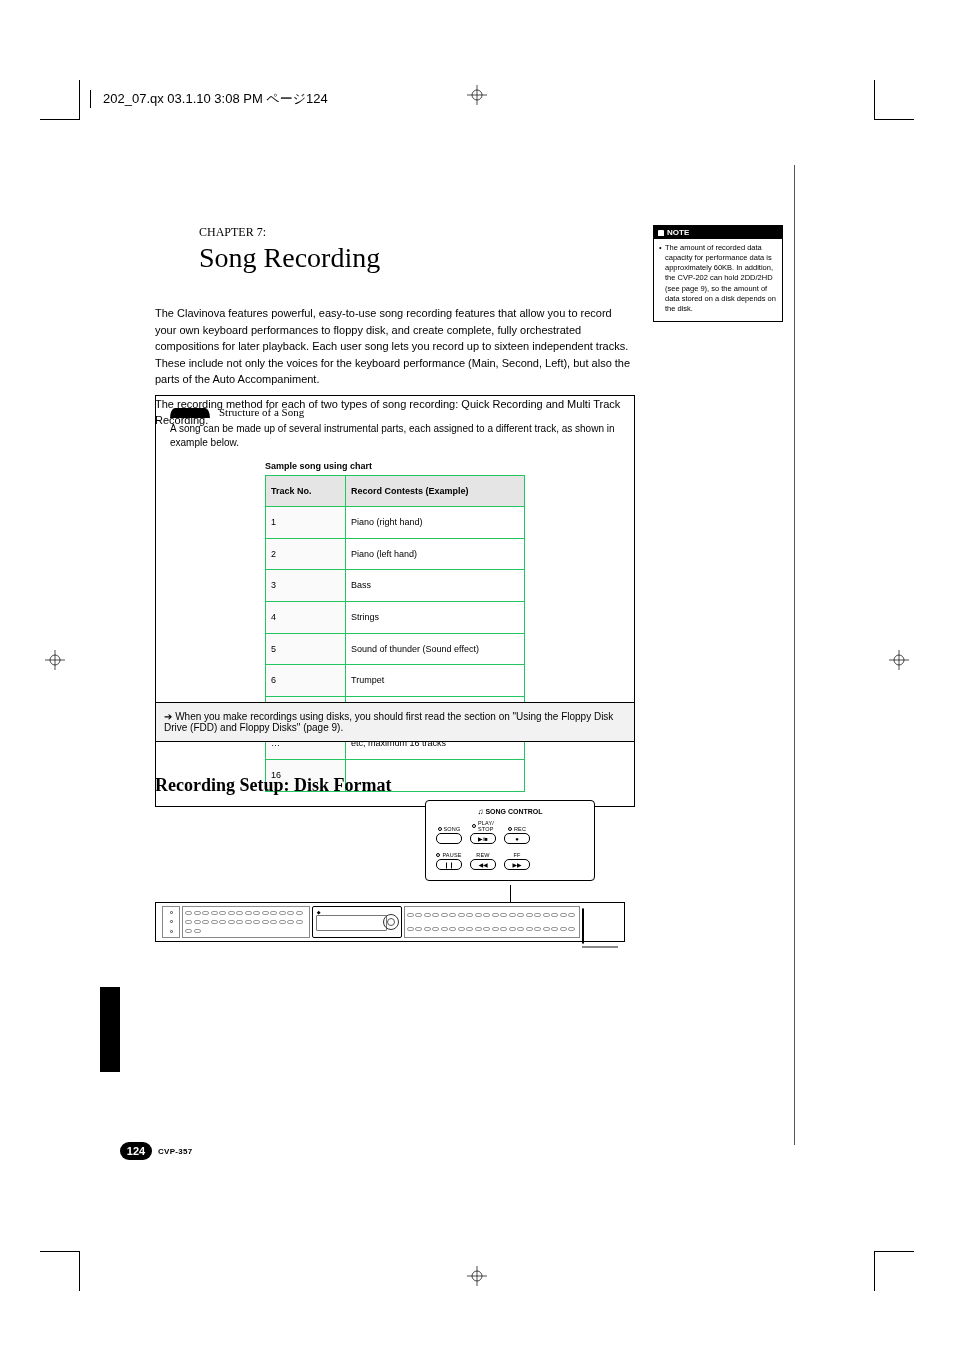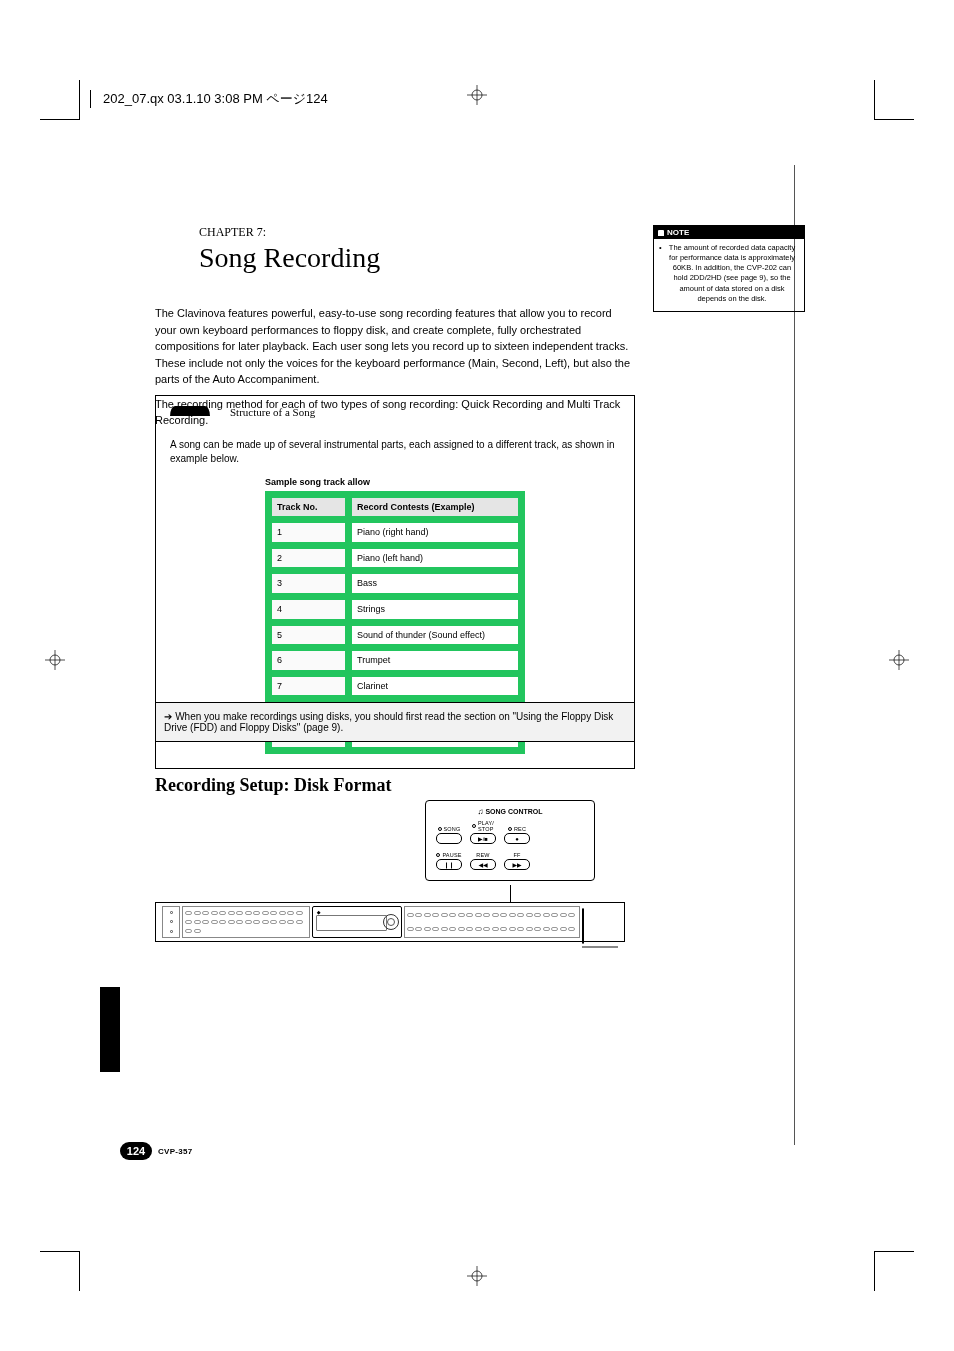--- a/index.html
+++ b/index.html
@@ -75,41 +75,41 @@
 .memo-box {
   position: absolute;
   top: 240px;
   left: 0;
   width: 480px;
   border: 1px solid #000;
   padding: 10px 14px 14px 14px;
 }
 .memo-head {
   display: flex;
-  align-items: flex-start;
-  gap: 20px;
-  margin-bottom: 20px;
+  align-items: flex-end;
+  gap: 9px;
+  margin-bottom: 4px;
 }
 .memo-icon {
   width: 40px; height: 10px; background: #000; border-radius: 5px 5px 0 0 / 10px 10px 0 0;
 }
 .memo-title { font-size: 11px; font-family: Georgia, serif; }
 .memo-body { font-size: 10px; line-height: 1.4; }
 .memo-body .bullet { margin-top: 4px; }
 
 .format-table {
   margin-top: 10px;
   margin-left: auto; margin-right: auto;
   border-collapse: collapse;
   font-size: 9px;
   width: 260px;
 }
 .format-table th, .format-table td {
-  border: 7px solid #22c55e;
-  padding: 3px 5px;
+  border: 1px solid #22c55e;
+  padding: 9px 5px;
   vertical-align: middle;
 }
 .format-table th { background: #e5e5e5; font-weight: 600; text-align: left; }
 .format-table td:first-child { background: #fafafa; width: 80px; }
 .format-table td:last-child { text-align: left; }
 
 .disk-box {
   position: absolute;
   top: 547px;
   left: 0;
@@ -186,23 +186,22 @@
   top: 730px;
   left: 355px;
   width: 1px; height: 18px;
   background: #000;
 }
 
 .side-note {
   position: absolute;
   top: 70px;
   left: 498px;
-  width: 152px;
+  width: 130px;
   border: 0.5px solid #000;
-  text-align: center;
 }
 .side-note-hd {
   background: #000; color: #fff; font-size: 8px; font-weight: 600;
   padding: 2px 4px; display: flex; align-items: center; gap: 3px;
 }
 .side-note-hd .pin { width: 6px; height: 6px; background: #fff; border-radius: 1px 1px 0 0; }
 .side-note-body { font-size: 7.5px; padding: 4px 5px; line-height: 1.35; }
 .side-note-body ul { list-style: none; }
 .side-note-body li { position: relative; padding-left: 6px; margin-bottom: 3px; }
 .side-note-body li::before { content: "•"; position: absolute; left: 0; }
@@ -285,21 +284,21 @@
   </div>
 
   <div class="memo-box">
     <div class="memo-head">
       <div class="memo-icon"></div>
       <div class="memo-title">Structure of a Song</div>
     </div>
     <div class="memo-body">
       <div>A song can be made up of several instrumental parts, each assigned to a different track, as shown in example below.</div>
       <table class="format-table">
-        <caption style="font-weight:600;font-size:9px;text-align:left;padding-bottom:2px;">Sample song track allow</caption>
+        <caption style="font-weight:600;font-size:9px;text-align:left;padding-bottom:2px;">Sample song using chart</caption>
         <thead>
           <tr>
             <th>Track No.</th>
             <th>Record Contests (Example)</th>
           </tr>
         </thead>
         <tbody id="track-tbody">
             <tr>
               <td>1</td>
               <td>Piano (right hand)</td>

